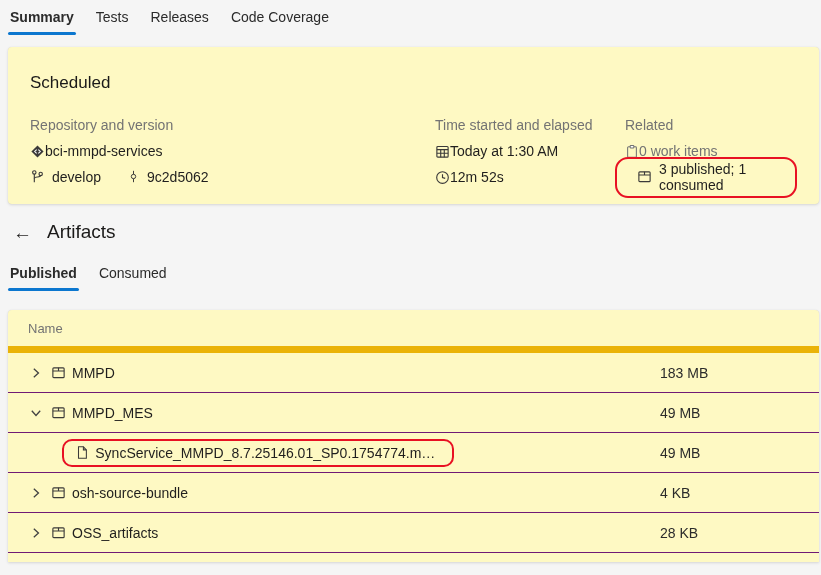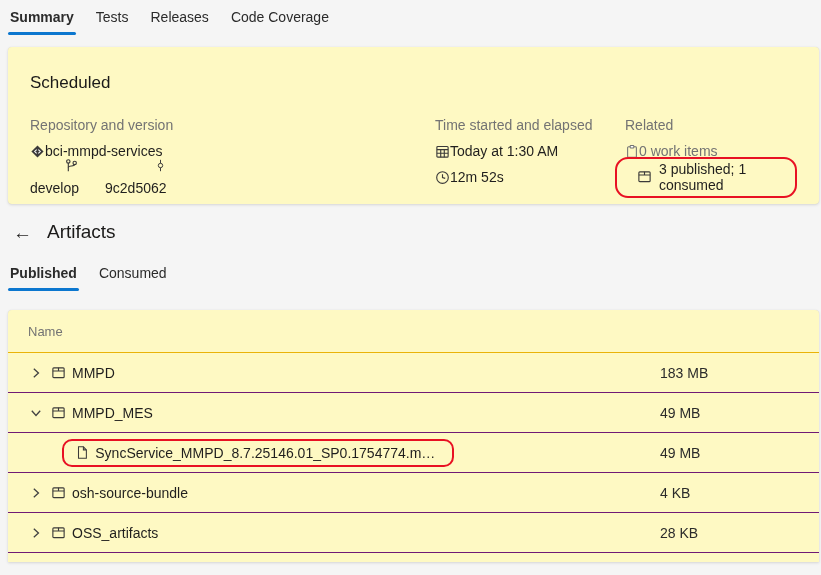--- a/index.html
+++ b/index.html
@@ -33,38 +33,38 @@
   
   .summary-card { margin-top: 12px; padding: 26px 22px 14px; }
   .run-title { font-size: 17px; font-weight: normal; margin: 0 0 24px; color: #1b1a19; }
   .cols { display: flex; }
   .col-repo { width: 405px; }
   .col-time { width: 190px; }
   .col-related { flex: 1; }
   .label { color: #737373; margin-bottom: 5px; }
   .line { display: flex; align-items: center; gap: 0; height: 26px; }
   .line.gray, .line.gray .txt { color: #737373; }
-  .pair { display: inline-flex; align-items: flex-end; gap: 7px; flex-direction: column; }
+  .pair { display: inline-flex; align-items: flex-start; gap: 7px; }
   .pair.commit { margin-left: 26px; }
   .icon { display: inline-flex; flex: none; align-items: center; justify-content: center; }
 
   .red-box {
     display: inline-flex; align-items: center; gap: 7px;
     border: 2.5px solid var(--annotation, #e81123); border-radius: 13px;
     padding: 2px 20px 3px; margin-left: -10px;
   }
 
   
   .artifacts-header { display: flex; align-items: center; gap: 15px; margin: 17px 0 0 13px; }
   .back-arrow { font-size: 19px; line-height: 1; color: #201f1e; cursor: pointer; }
   .artifacts-title { font-size: 19px; font-weight: normal; margin: 0; color: #1b1a19; }
 
   
   .table-card { margin-top: 19px; min-height: 252px; border-radius: 4px 4px 0 0; }
-  .thead { display: flex; align-items: center; height: 43px; border-bottom: 1px solid #eab308; justify-content: space-between; }
+  .thead { display: flex; align-items: center; height: 43px; border-bottom: 7px solid #eab308; justify-content: space-between; }
   .th { color: #737373; font-size: 13px; }
   .th-name { flex: 1; padding-left: 20px; }
   .th-size, .cell-size { width: 159px; flex: none; }
   .trow { display: flex; align-items: center; height: 40px; border-bottom: 1px solid #701a75; cursor: pointer; }
   .cell-name { flex: 1; display: flex; align-items: center; padding-left: 20px; min-width: 0; }
   .chev { width: 16px; height: 16px; margin-right: 6px; display: inline-flex; align-items: center; justify-content: center; cursor: pointer; }
   .row-icon { width: 16px; height: 16px; margin-right: 6px; display: inline-flex; align-items: center; justify-content: center; }
   .cell-name .nm { white-space: nowrap; overflow: hidden; text-overflow: ellipsis; }
   .cell-size { color: #2b2b2b; }
   .child-pad { padding-left: 54px; }

